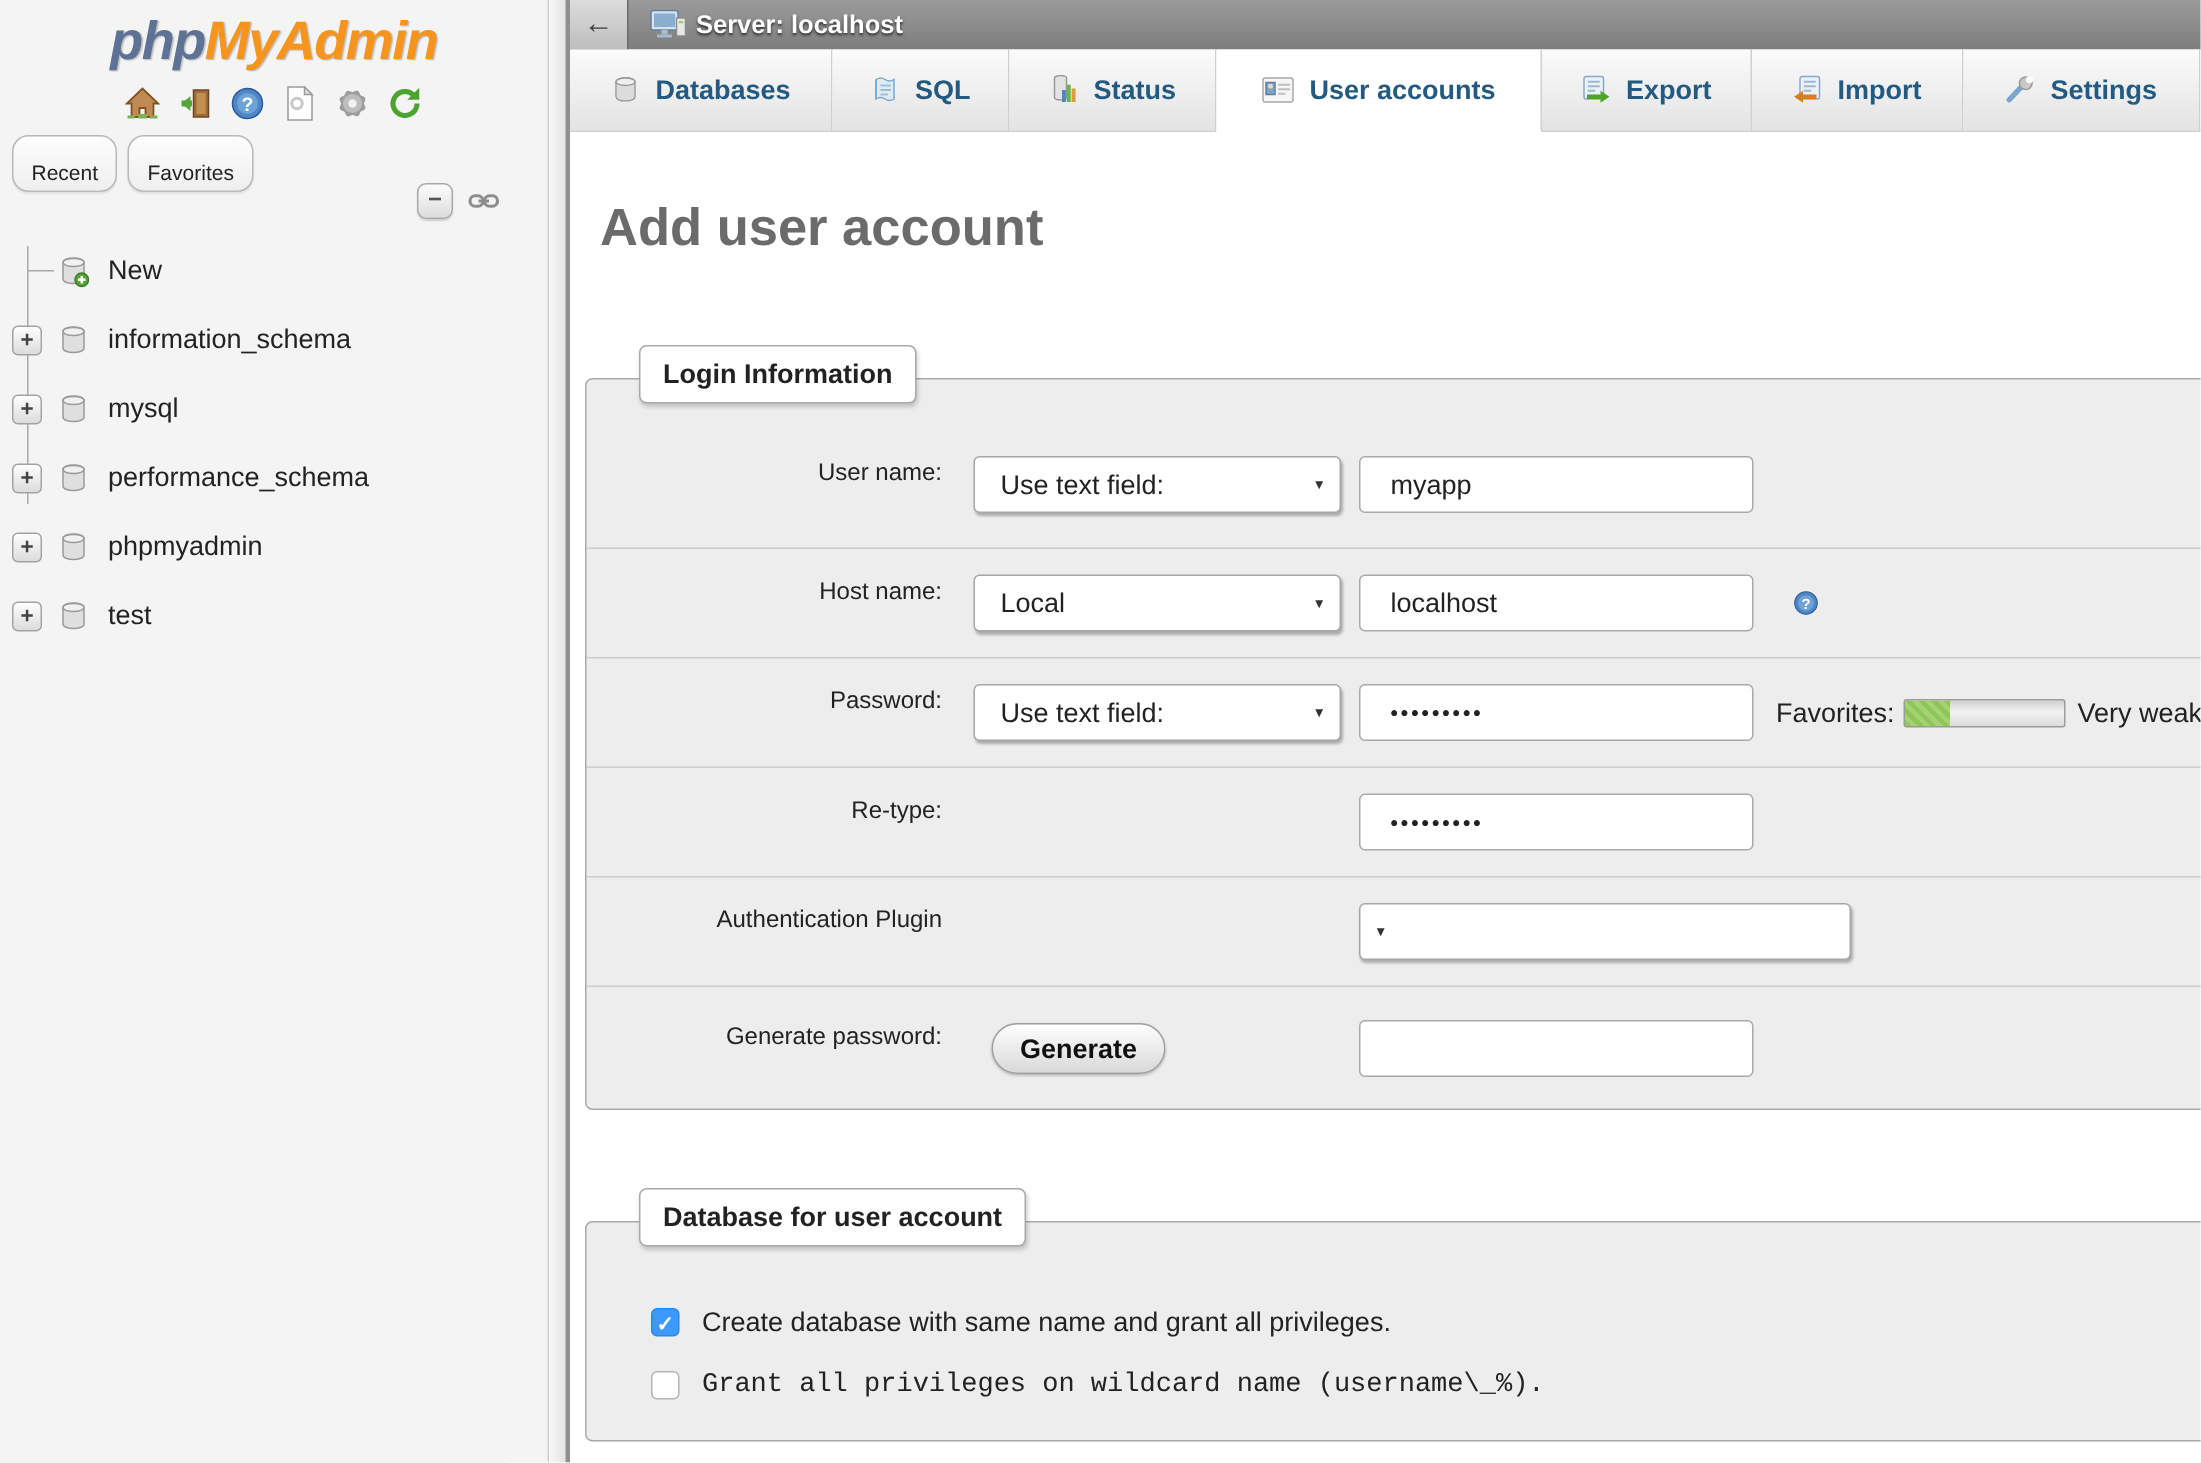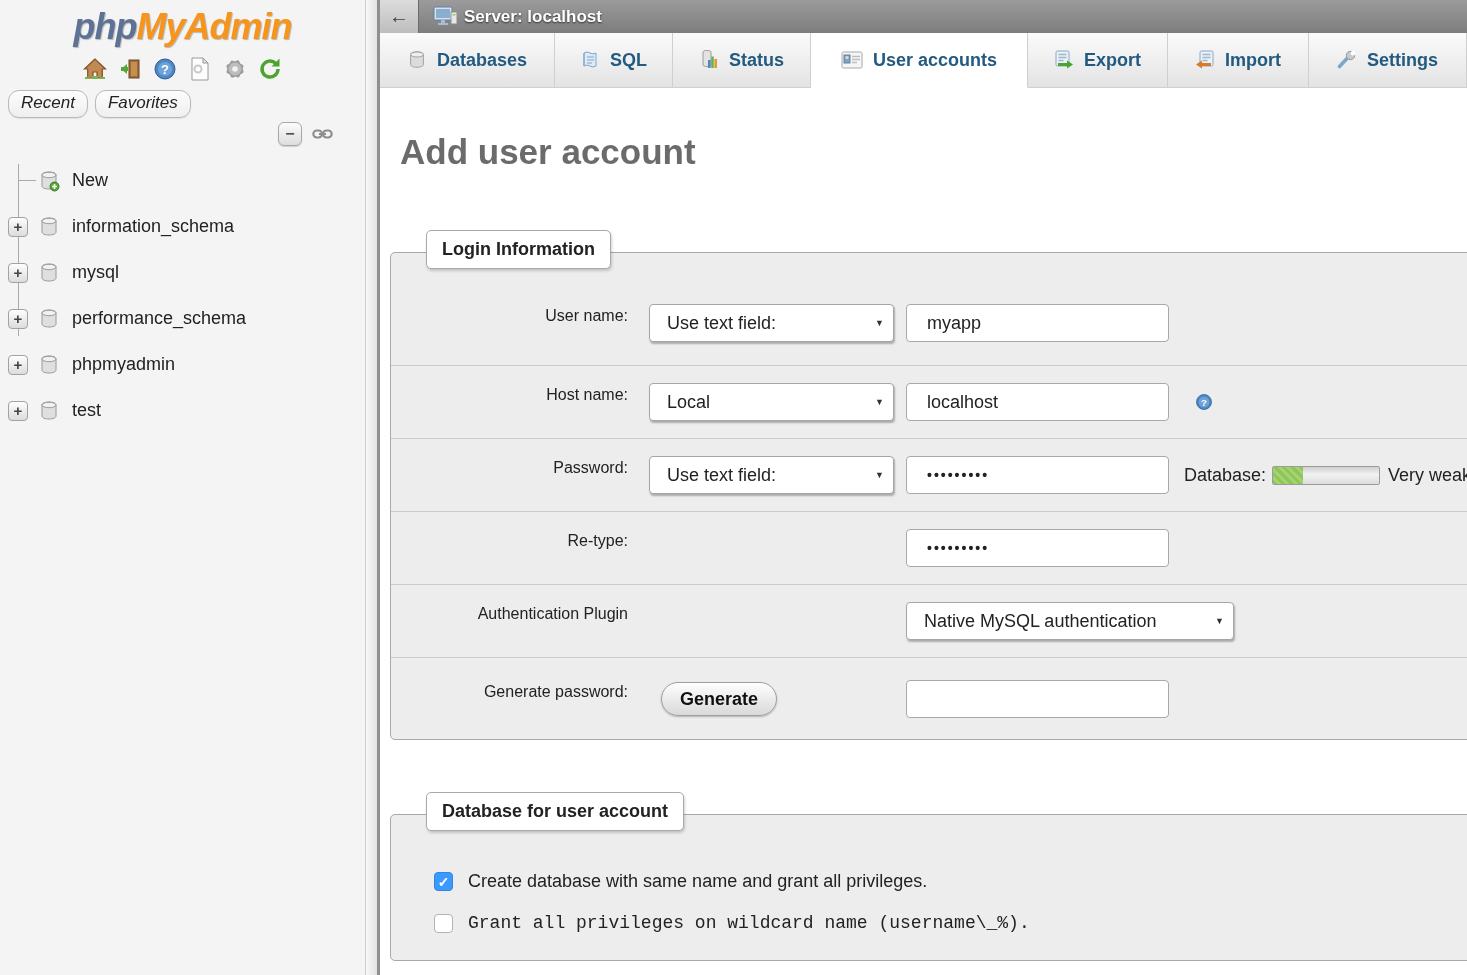--- a/index.html
+++ b/index.html
@@ -14,22 +14,22 @@
     font-size:36px; font-weight:bold; font-style:italic; letter-spacing:-1px;
     text-shadow:1px 1px 1px rgba(0,0,0,.25); white-space:nowrap; }
   .logo .lp { color:#5e7296; }
   .logo .lm { color:#f6941c; }
   .navicons { position:absolute; top:56px; left:0; width:100%; display:flex;
     justify-content:center; gap:9px; }
   .navicons .nico { width:26px; height:26px; display:flex; align-items:center;
     justify-content:center; cursor:pointer; }
   .qbtns { position:absolute; top:90px; left:8px; display:flex; gap:7px; }
   .qbtn { background:linear-gradient(#fdfdfd,#efefef); border:1px solid #b9b9b9;
-    border-radius:11px; padding:2px 12px 4px; font-size:17px; color:#222;
-    cursor:pointer; box-shadow:0 1px 1px rgba(0,0,0,.08);font-style:italic; }
+    border-radius:11px; padding:16px 12px 4px; font-size:14px; color:#222;
+    cursor:pointer; box-shadow:0 1px 1px rgba(0,0,0,.08); }
   .treectrl { position:absolute; top:122px; right:32px; display:flex; gap:10px;
     align-items:center; }
   .collapse-btn { width:24px; height:24px; border:1px solid #a8a8a8; border-radius:6px;
     background:linear-gradient(#fcfcfc,#ddd); color:#555; font-size:16px; font-weight:bold;
     display:flex; align-items:center; justify-content:center; cursor:pointer;
     box-shadow:0 1px 1px rgba(0,0,0,.15); }
   .tree { position:absolute; top:150px; left:0; width:100%; }
   .tree-vline { position:absolute; left:18px; top:14px; height:172px;
     border-left:1px solid #a9a9a9; }
   .trow { position:relative; height:31px; display:flex; align-items:center;
@@ -395,37 +395,36 @@
     </div>
 
     <div class="frow">
       <span class="flabel">Password:</span>
       <div class="pselect">
         <span class="sval">Use text field:</span>
         <span class="arrow">▼</span>
       </div>
       <input class="ptext pw" value="•••••••••" style="">
       <div class="strength">
-        <span class="slbl">Database:</span>
+        <span class="slbl">Favorites:</span>
         <div class="meter">
             <div class="fill" style="width: 28%;"></div>
           </div>
         <span class="stxt">Very weak</span>
       </div>
     </div>
 
     <div class="frow">
       <span class="flabel">Re-type:</span>
       <input class="ptext pw ml278" value="•••••••••" style="">
     </div>
 
     <div class="frow">
       <span class="flabel">Authentication Plugin</span>
       <div class="pselect authsel ml278">
-        <span class="sval">Native MySQL authentication</span>
         <span class="arrow">▼</span>
       </div>
     </div>
 
     <div class="frow last">
       <span class="flabel">Generate password:</span>
       <button class="genbtn">Generate</button>
       <input class="ptext ml129" value="" style="">
     </div>
   </fieldset>

